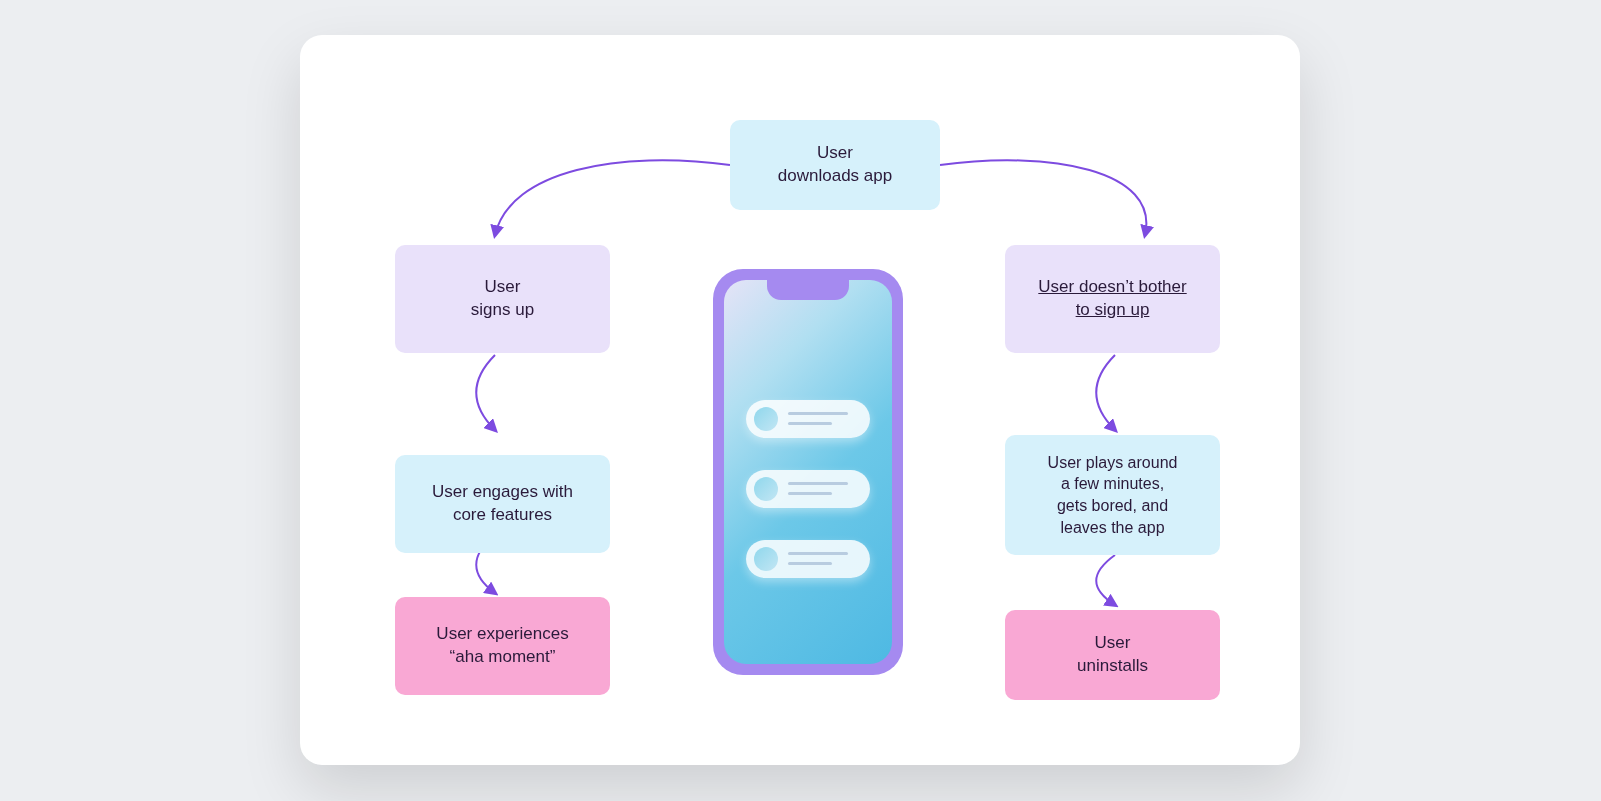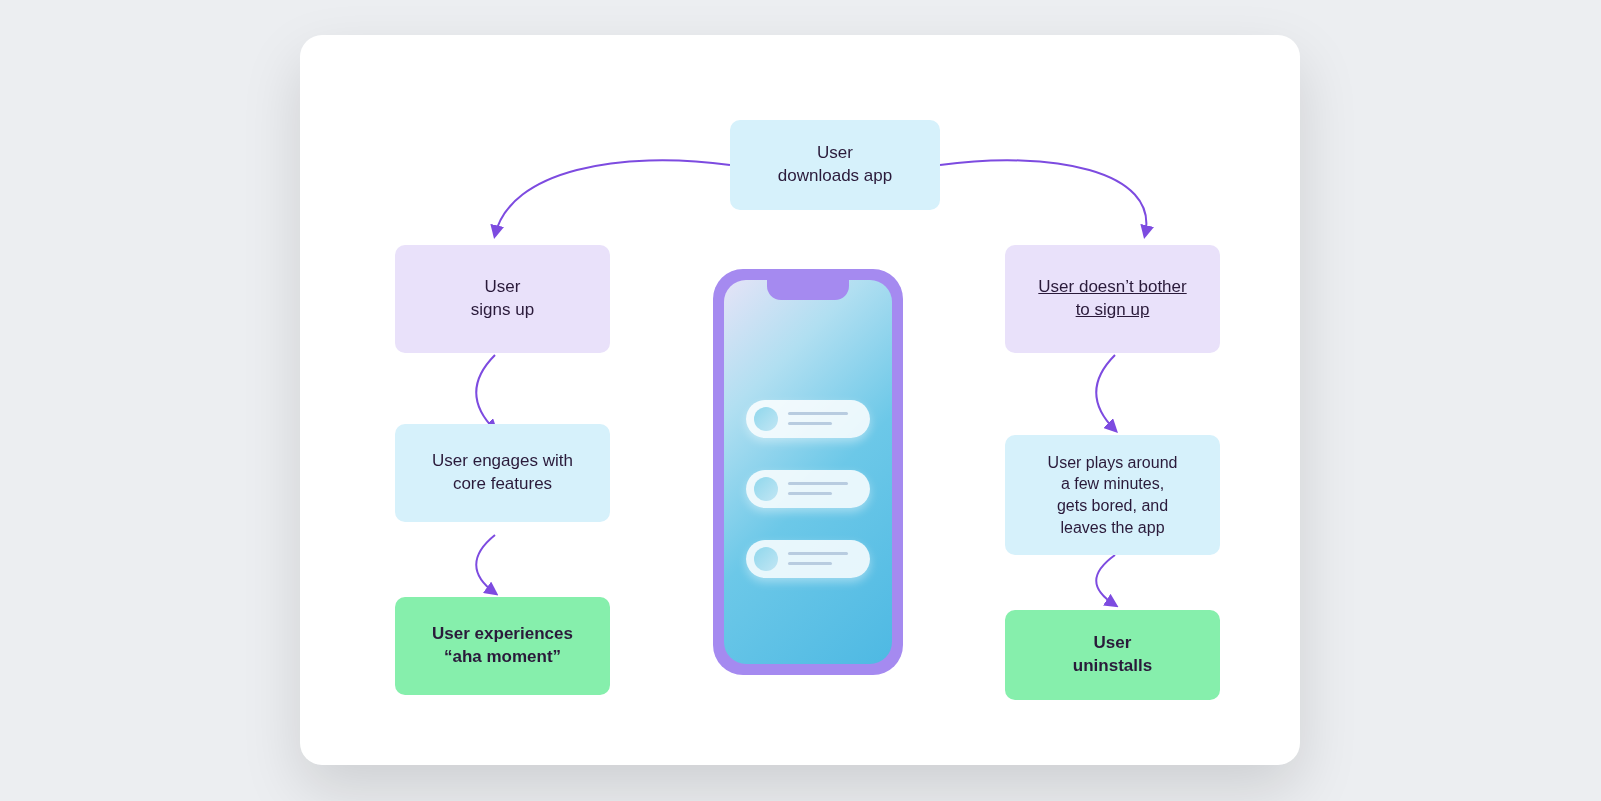--- a/index.html
+++ b/index.html
@@ -1,20 +1,20 @@
 <!DOCTYPE html>
 <html><head>
 <meta charset="utf-8">
 <style>
   html,body{margin:0;padding:0;width:1601px;height:801px;background:#eceef1;font-family:"Segoe UI",Arial,sans-serif;color:#2a1a3a;}
   .card{position:absolute;left:300px;top:35px;width:1000px;height:730px;background:#ffffff;border-radius:22px;box-shadow:0 25px 60px rgba(0,0,0,.13);}
   .box{position:absolute;border-radius:10px;display:flex;align-items:center;justify-content:center;text-align:center;font-size:17px;line-height:1.35;padding:0 18px;box-sizing:border-box;}
   .blue{background:#d6f1fb;}
   .purple{background:#e9e1fa;}
-  .pink{background:#86efac;font-weight:bold;}
+  .pink{background:#f9a8d4;}
   .phone{position:absolute;left:413px;top:234px;width:190px;height:406px;border-radius:30px;background:#a58af0;}
   .phone-screen{position:absolute;left:11px;top:11px;right:11px;bottom:11px;border-radius:22px;background:linear-gradient(135deg,#e5e3f7 0%,#b1dff1 25%,#6cc8e8 55%,#4eb9e3 100%);overflow:hidden;}
   .notch{position:absolute;top:0;left:50%;transform:translateX(-50%);width:82px;height:20px;background:#a58af0;border-radius:0 0 14px 14px;}
   .row{position:absolute;left:22px;right:22px;height:38px;background:rgba(255,255,255,.85);border-radius:20px;box-shadow:0 4px 10px rgba(255,255,255,.4);}
   .row::before{content:"";position:absolute;left:8px;top:50%;transform:translateY(-50%);width:24px;height:24px;border-radius:50%;background:linear-gradient(135deg,#8fd7ec,#c2e6f4);}
   .row .l1,.row .l2{position:absolute;left:42px;height:3px;background:#b8cce0;border-radius:2px;}
   .row .l1{top:12px;width:60px;} .row .l2{top:22px;width:44px;}
   svg.conn{position:absolute;left:0;top:0;width:1000px;height:730px;pointer-events:none;}
 </style>
 </head>
@@ -40,21 +40,21 @@
     <path d="M815 520 C790 538, 790 554, 815 570" fill="none" stroke="#7d4be0" stroke-width="2" marker-end="url(#ah)"></path>
   </svg>
 
   <div class="box blue" style="left:430px;top:85px;width:210px;height:90px;">
     <span>User<br>downloads app</span>
   </div>
 
   <div class="box purple" style="left:95px;top:210px;width:215px;height:108px;">
     <span>User<br>signs up</span>
   </div>
-  <div class="box blue" style="left:95px;top:389px;width:215px;height:98px;text-align:center;">
+  <div class="box blue" style="left:95px;top:420px;width:215px;height:98px;text-align:center;">
     <span>User engages with<br>core features</span>
   </div>
   <div class="box pink" style="left:95px;top:562px;width:215px;height:98px;">
     <span>User experiences<br>“aha moment”</span>
   </div>
 
   <div class="box purple" style="left:705px;top:210px;width:215px;height:108px;text-decoration:underline;">
     <span>User doesn’t bother<br>to sign up</span>
   </div>
   <div class="box blue" style="left:705px;top:400px;width:215px;height:120px;font-size:16px;">

